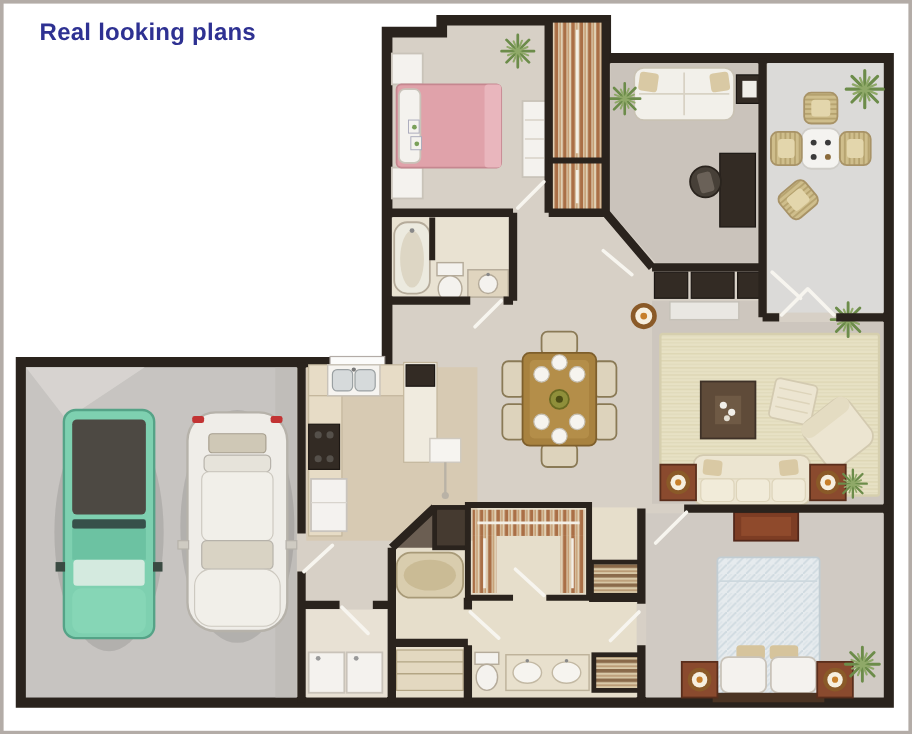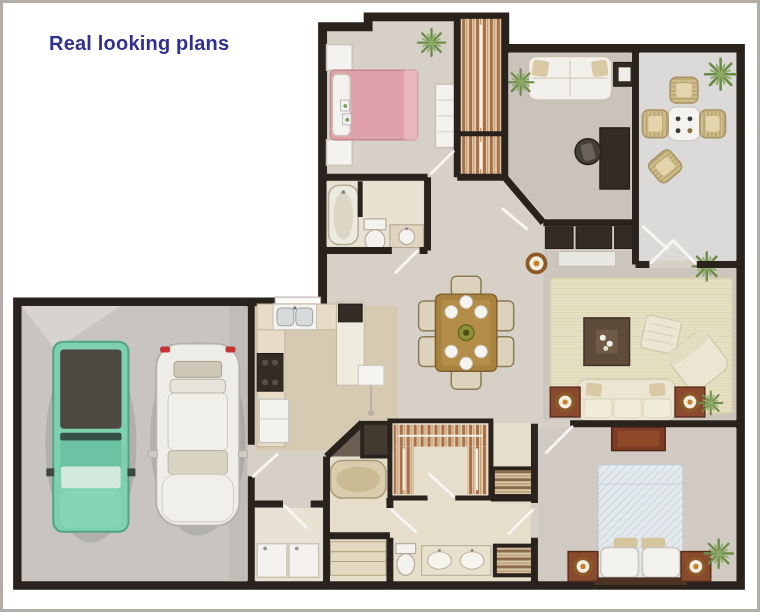--- a/index.html
+++ b/index.html
@@ -4,21 +4,21 @@
 <style>
   html,body{margin:0;padding:0;background:#fff;}
   .canvas{
     position:relative;width:760px;height:612px;box-sizing:border-box;
     background:var(--background,#fff);
     border:3px solid var(--frame-border,#b3aca7);
     overflow:hidden;
     font-family:"Liberation Sans",sans-serif;
   }
   .title{
-    position:absolute;left:30px;top:13px;margin:16px;z-index:5;
+    position:absolute;left:30px;top:13px;margin:0;z-index:5;
     font-family:"Liberation Sans",sans-serif;font-weight:bold;font-size:20px;
     color:var(--title-text,#2e3192);letter-spacing:.2px;
   }
   .plan{position:absolute;left:0;top:0;width:754px;height:606px;}
   
   .silhouette{fill:var(--carpet,#d7d0c6);stroke:var(--wall,#2a231d);stroke-width:9;stroke-linejoin:miter;}
   .iw{stroke:var(--wall,#2a231d);stroke-width:7;fill:none;}
   .iw5{stroke:var(--wall,#2a231d);stroke-width:5;fill:none;}
   .swing{stroke:#f7f5ef;stroke-width:3;fill:none;stroke-linecap:round;}
   .f-office{fill:var(--floor-office,#cac3bb);}

